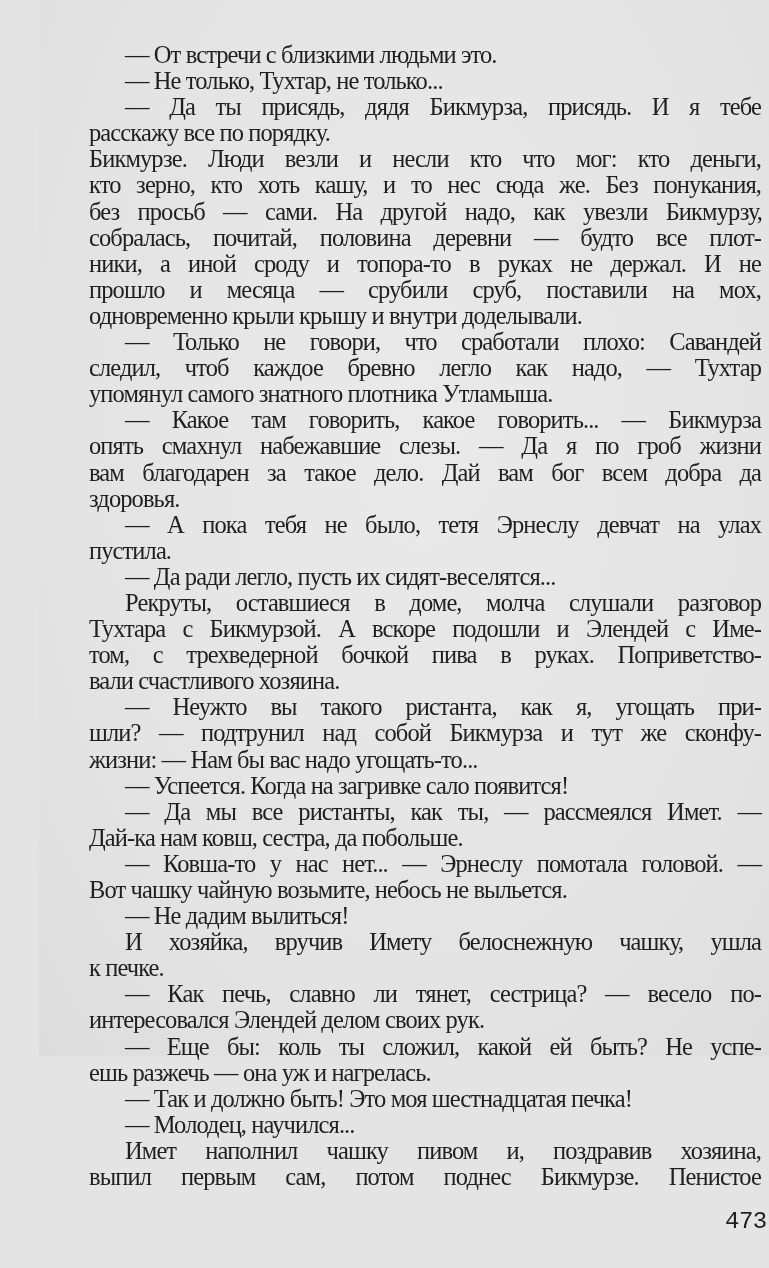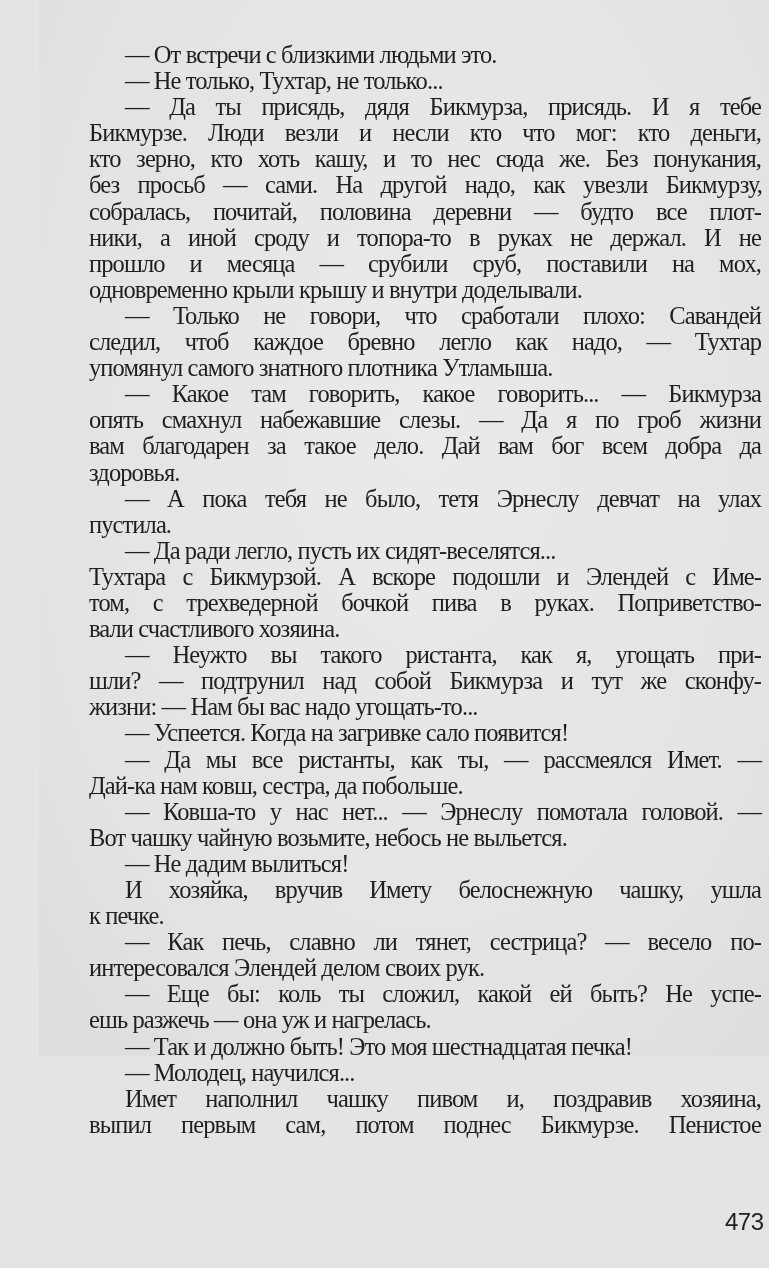--- a/index.html
+++ b/index.html
@@ -44,51 +44,53 @@
     .line.last {
       text-align-last: left;
     }
     .line.indent {
       padding-left: 36px;
     }
     .page-number {
       position: absolute;
       left: 686px;
       top: 1208px;
-      font-family: Liberation Sans, sans-serif;
+      font-family: Liberation Mono, monospace;
       font-size: 24px;
       color: #1f1f1f;
       letter-spacing: -0.5px;
     }
   </style>
 </head>
 <body>
 
 <div class="page">
   <div class="text-block" id="text-block">
       <span class="line indent last" style="display: block;">— От встречи с близкими людьми это.</span>
       <span class="line indent last" style="display: block;">— Не только, Тухтар, не только...</span>
       <span class="line indent" style="display: block; white-space: nowrap; word-spacing: 15.3177px;">— Да ты присядь, дядя Бикмурза, присядь. И я тебе</span>
+      <span class="line last" style="display: block;">расскажу все по порядку.</span>
       <span class="line" style="display: block; white-space: nowrap; word-spacing: 15.8681px;">Бикмурзе. Люди везли и несли кто что мог: кто деньги,</span>
       <span class="line" style="display: block; white-space: nowrap; word-spacing: 10.3665px;">кто зерно, кто хоть кашу, и то нес сюда же. Без понукания,</span>
       <span class="line" style="display: block; white-space: nowrap; word-spacing: 12.9948px;">без просьб — сами. На другой надо, как увезли Бикмурзу,</span>
       <span class="line" style="display: block; white-space: nowrap; word-spacing: 17.4799px;">собралась, почитай, половина деревни — будто все плот-</span>
       <span class="line" style="display: block; white-space: nowrap; word-spacing: 12.8153px;">ники, а иной сроду и топора-то в руках не держал. И не</span>
       <span class="line" style="display: block; white-space: nowrap; word-spacing: 19.7754px;">прошло и месяца — срубили сруб, поставили на мох,</span>
       <span class="line last" style="display: block;">одновременно крыли крышу и внутри доделывали.</span>
       <span class="line indent" style="display: block; white-space: nowrap; word-spacing: 19.0737px;">— Только не говори, что сработали плохо: Савандей</span>
       <span class="line" style="display: block; white-space: nowrap; word-spacing: 19.2969px;">следил, чтоб каждое бревно легло как надо, — Тухтар</span>
       <span class="line last" style="display: block;">упомянул самого знатного плотника Утламыша.</span>
       <span class="line indent" style="display: block; white-space: nowrap; word-spacing: 17.8103px;">— Какое там говорить, какое говорить... — Бикмурза</span>
       <span class="line" style="display: block; white-space: nowrap; word-spacing: 13.5417px;">опять смахнул набежавшие слезы. — Да я по гроб жизни</span>
       <span class="line" style="display: block; white-space: nowrap; word-spacing: 13.0938px;">вам благодарен за такое дело. Дай вам бог всем добра да</span>
       <span class="line last" style="display: block;">здоровья.</span>
       <span class="line indent" style="display: block; white-space: nowrap; word-spacing: 13.2203px;">— А пока тебя не было, тетя Эрнеслу девчат на улах</span>
       <span class="line last" style="display: block;">пустила.</span>
       <span class="line indent last" style="display: block;">— Да ради легло, пусть их сидят-веселятся...</span>
+      <span class="line indent" style="display: block; white-space: nowrap; word-spacing: 19.2839px;">Рекруты, оставшиеся в доме, молча слушали разговор</span>
       <span class="line" style="display: block; white-space: nowrap; word-spacing: 11.9132px;">Тухтара с Бикмурзой. А вскоре подошли и Элендей с Име-</span>
       <span class="line" style="display: block; white-space: nowrap; word-spacing: 18.3638px;">том, с трехведерной бочкой пива в руках. Поприветство-</span>
       <span class="line last" style="display: block;">вали счастливого хозяина.</span>
       <span class="line indent" style="display: block; white-space: nowrap; word-spacing: 18.6562px;">— Неужто вы такого ристанта, как я, угощать при-</span>
       <span class="line" style="display: block; white-space: nowrap; word-spacing: 13.2778px;">шли? — подтрунил над собой Бикмурза и тут же сконфу-</span>
       <span class="line last" style="display: block;">жизни: — Нам бы вас надо угощать-то...</span>
       <span class="line indent last" style="display: block;">— Успеется. Когда на загривке сало появится!</span>
       <span class="line indent" style="display: block; white-space: nowrap; word-spacing: 10.5141px;">— Да мы все ристанты, как ты, — рассмеялся Имет. —</span>
       <span class="line last" style="display: block;">Дай-ка нам ковш, сестра, да побольше.</span>
       <span class="line indent" style="display: block; white-space: nowrap; word-spacing: 9.18229px;">— Ковша-то у нас нет... — Эрнеслу помотала головой. —</span>

